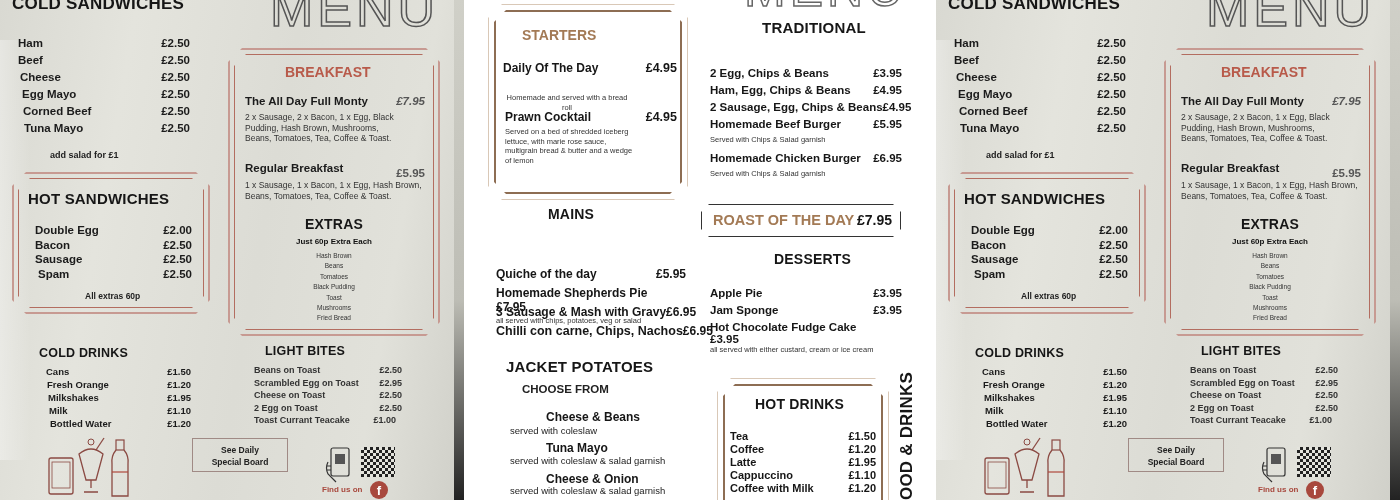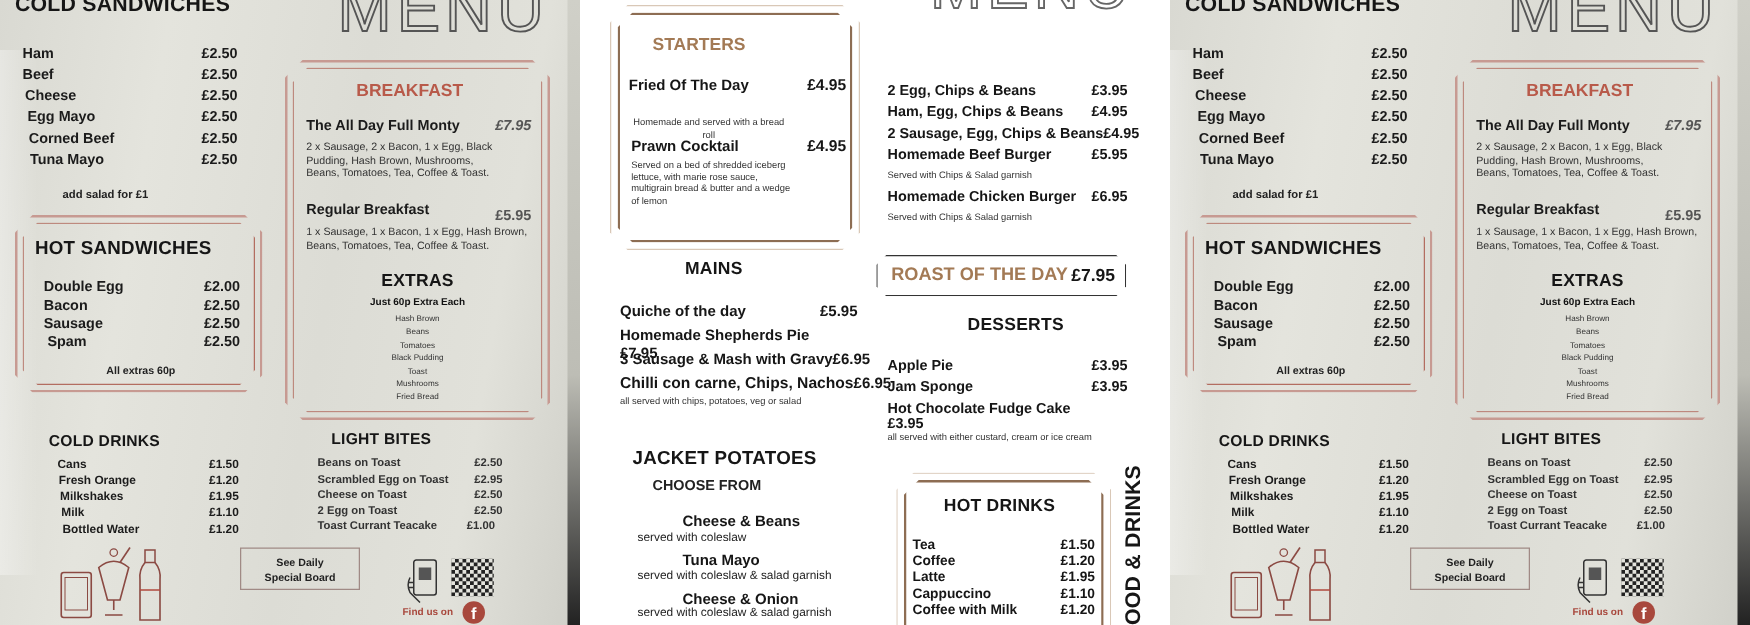--- a/index.html
+++ b/index.html
@@ -201,36 +201,36 @@
 </div>
 
 <div class="middle">
 
   <div class="m-oct" style="left:24px; top:4px; width:200px; height:196px; clip-path: polygon(14px 0, 186px 0, 200px 14px, 200px 182px, 186px 196px, 14px 196px, 0 182px, 0 14px);">
     <div class="m-oct-inner" style="clip-path: polygon(12px 0, calc(100% - 12px) 0, 100% 12px, 100% calc(100% - 12px), calc(100% - 12px) 100%, 12px 100%, 0 calc(100% - 12px), 0 12px);"></div>
   </div>
   <div class="abs brown" style="left:58px; top:27px; font-size:14px; font-weight:900;">STARTERS</div>
   <div class="abs" style="left:39px; top:61px; width:174px;">
     <div class="row">
-        <span class="m-item">Fried Of The Day</span>
+        <span class="m-item">Daily Of The Day</span>
         <span class="m-price" style="font-size:12.5px">£4.95</span>
       </div>
     <div class="m-small" style="width:128px; line-height:9.5px; margin-top:18px;text-align:center;">Homemade and served with a bread roll</div>
   </div>
   <div class="abs" style="left:41px; top:110px; width:172px;">
     <div class="row">
         <span class="m-item">Prawn Cocktail</span>
         <span class="m-price" style="font-size:12.5px">£4.95</span>
       </div>
     <div class="m-small" style="width:128px; line-height:9.5px; margin-top:3px;">Served on a bed of shredded iceberg lettuce, with marie rose sauce, multigrain bread &amp; butter and a wedge of lemon</div>
   </div>
 
   <div class="abs h-black" style="left:84px; top:206px; font-size:14px;">MAINS</div>
   <div class="list" style="left:32px; top:242px; width:190px;">
-    <div class="row" style="height:19px;">
+    <div class="row" style="height:19px;margin-top:25px;">
         <span class="m-item">Quiche of the day</span>
         <span class="m-price">£5.95</span>
       </div>
     <div class="row" style="height:19px;flex-direction:column;">
         <span class="m-item">Homemade Shepherds Pie</span>
         <span class="m-price">£7.95</span>
       </div>
     <div class="row" style="height:19px;">
         <span class="m-item">3 Sausage &amp; Mash with Gravy</span>
         <span class="m-price">£6.95</span>
@@ -247,20 +247,21 @@
   <div class="abs m-item" style="left:82px; top:410px; font-size:12px;">Cheese &amp; Beans</div>
   <div class="abs" style="left:46px; top:425px; font-size:9.5px; color:#222;">served with coleslaw</div>
   <div class="abs m-item" style="left:82px; top:441px; font-size:12px;">Tuna Mayo</div>
   <div class="abs" style="left:46px; top:455px; font-size:9.5px; color:#222;">served with  coleslaw &amp; salad garnish</div>
   <div class="abs m-item" style="left:82px; top:472px; font-size:12px;">Cheese &amp; Onion</div>
   <div class="abs" style="left:46px; top:485px; font-size:9.5px; color:#222;">served with  coleslaw &amp; salad garnish</div>
 
   <div class="abs" style="left:280px; top:-40px; font-size:50px; color:transparent; -webkit-text-stroke:1.5px #666; letter-spacing:4px;">MENU</div>
 
   <div class="abs h-black center" style="left:250px; top:19px; width:200px; font-size:15px; line-height:17px;">
+    <div>TRADITIONAL</div>
   </div>
   <div class="list" style="left:246px; top:67px; width:192px;">
     <div class="row" style="height:17px;">
         <span class="m-item" style="font-size:11.5px">2 Egg, Chips &amp; Beans</span>
         <span class="m-price" style="font-size:11.5px">£3.95</span>
       </div>
     <div class="row" style="height:17px;">
         <span class="m-item" style="font-size:11.5px">Ham, Egg, Chips &amp; Beans</span>
         <span class="m-price" style="font-size:11.5px">£4.95</span>
       </div>

